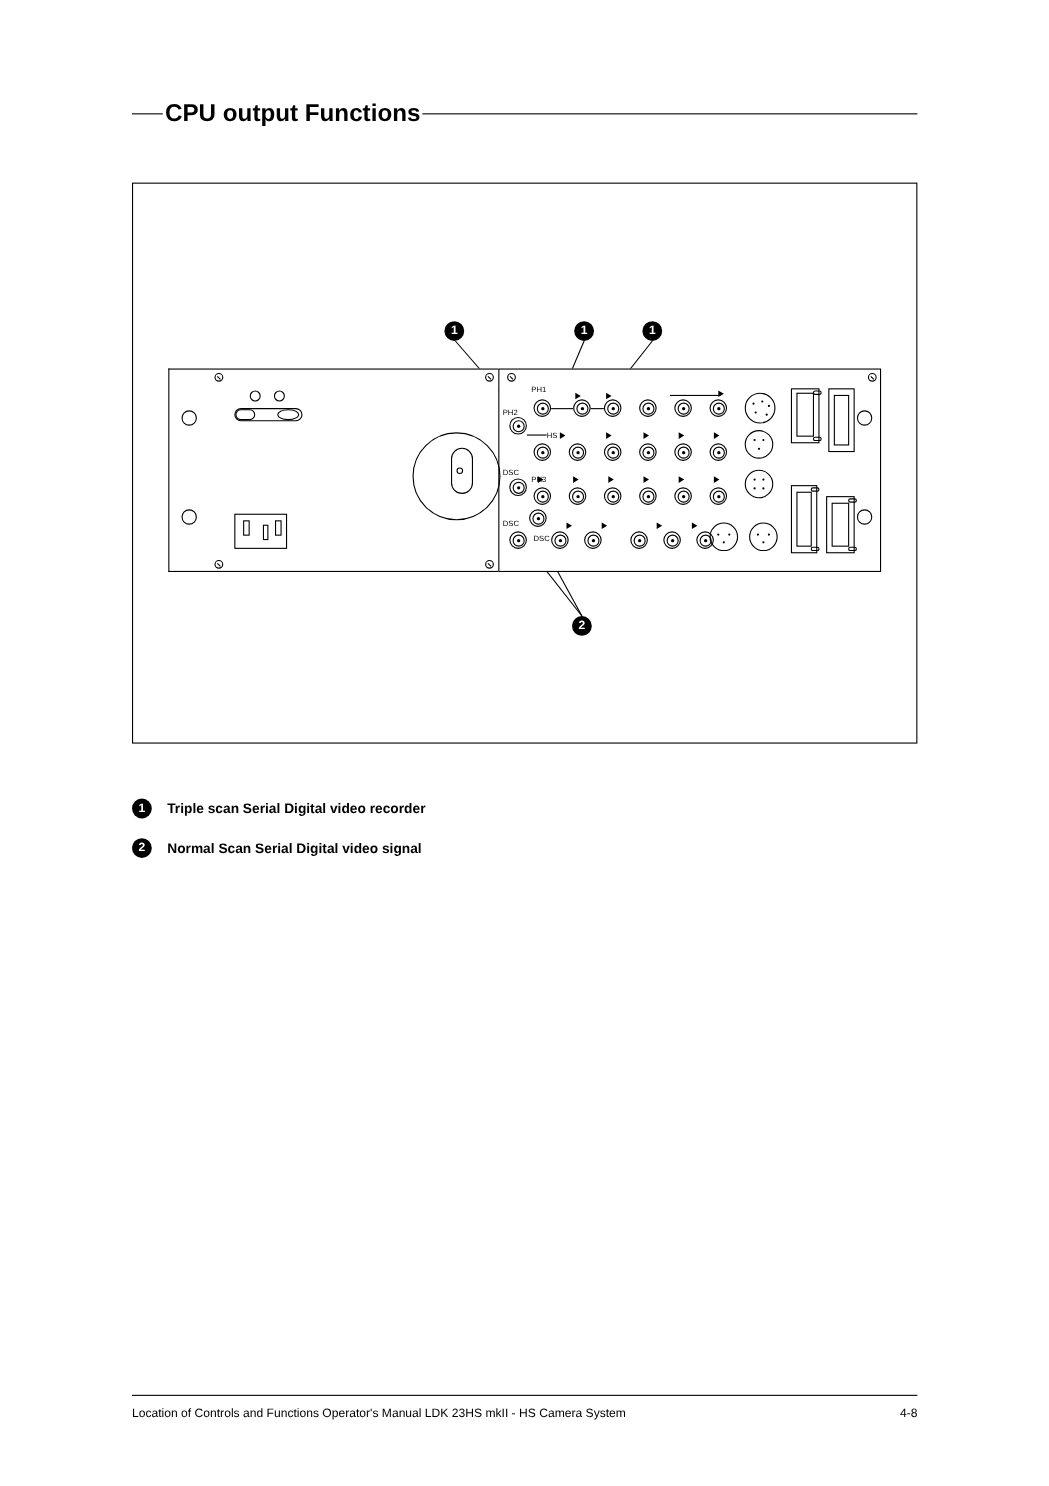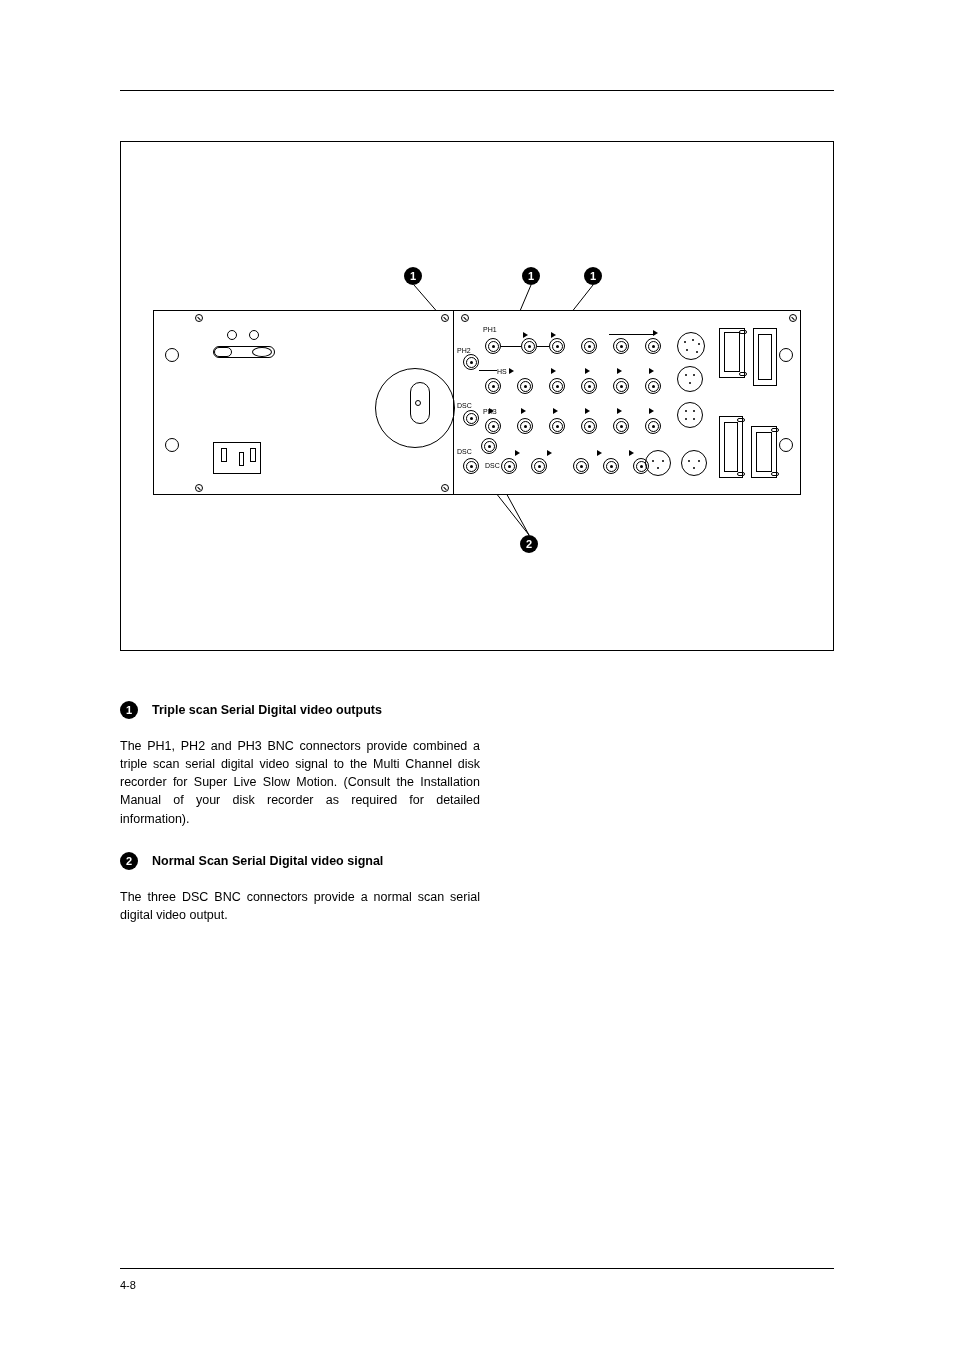--- a/index.html
+++ b/index.html
@@ -121,20 +121,21 @@
   }
   .label-sm { position:absolute; font-size:7px; }
 </style>
 </head>
 <body>
 
 <div class="page">
 
   <div class="title-row">
     <div class="line-left"></div>
+    <h1>CPU output Functions</h1>
     <div class="line-right"></div>
   </div>
 
   <div class="diagram-box">
 
     <div class="callout-abs" style="left:283px; top:125px;">
       <div class="callout-badge">
           <span>1</span>
         </div>
     </div>
@@ -310,32 +311,31 @@
       <div style="position:absolute; left:618px; top:162px; width:8px; height:4px; border:1px solid #000; border-radius:2px;"></div>
 
     </div>
   </div>
 
   <div class="section">
     <div class="section-head">
       <div class="callout-badge inline">
           <span>1</span>
         </div>
-      <h2>Triple scan Serial Digital video outputs</h2>
-    </div>
-    <p>The PH1, PH2 and PH3 BNC connectors  provide combined a triple scan serial digital video signal to the Multi Channel disk recorder for Super Live Slow Motion. (Consult the Installation Manual of your disk recorder as required for detailed information).</p>
+      <h2>Triple scan Serial Digital video recorder</h2>
+    </div>
   </div>
 
   <div class="section">
     <div class="section-head">
       <div class="callout-badge inline">
           <span>2</span>
         </div>
       <h2>Normal Scan Serial Digital video signal</h2>
     </div>
-    <p>The three DSC BNC connectors provide a normal scan serial digital video output.</p>
   </div>
 
   <div class="footer">
+    <span>Location of Controls and Functions     Operator's Manual LDK 23HS mkII - HS Camera System</span>
     <span>4-8</span>
   </div>
 
 </div>
 
 </body></html>

